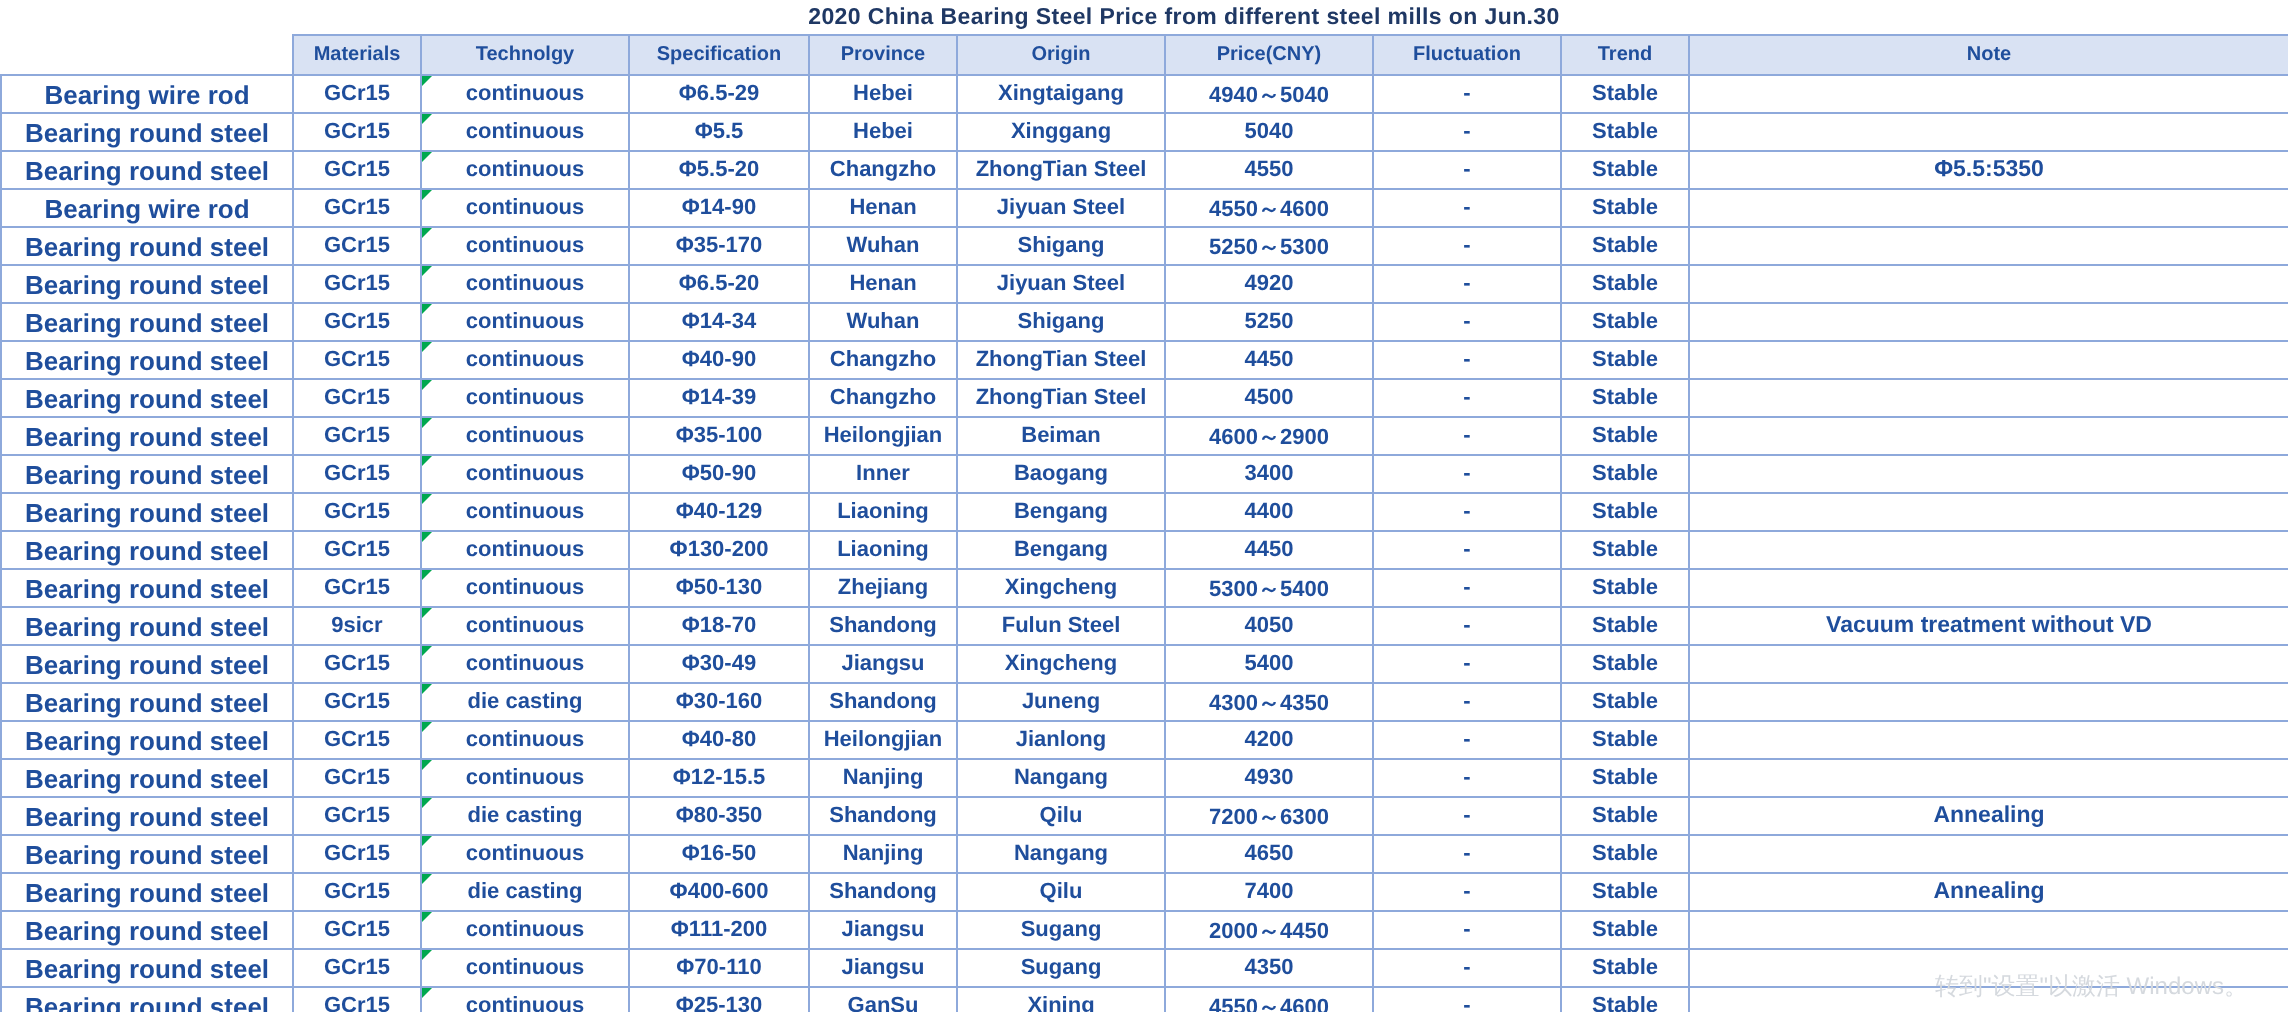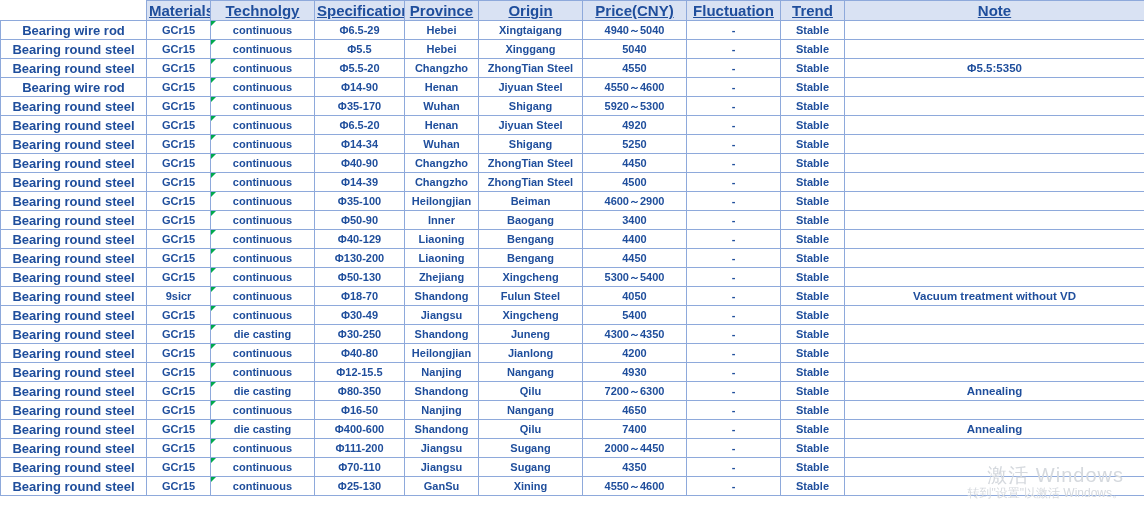--- a/index.html
+++ b/index.html
@@ -59,23 +59,22 @@
     vertical-align: middle;
     color: #1f4e9c;
     font-weight: bold;
     white-space: nowrap;
     overflow: hidden;
   }
   thead th {
     background: #d9e2f3;
     color: #1f4e9c;
     font-weight: bold;
-    font-size: 15px;
+    font-size: 10px;
     height: 19px;
-    text-decoration: underline;
   }
   thead th.blank {
     background: #ffffff;
     border: 1px solid #8ea9db;
     border-left: none;
     border-top: none;
   }
   td.name {
     font-size: 13px;
   }
@@ -114,20 +113,23 @@
   .wm2 {
     font-size: 12px;
     line-height: 14px;
   }
 </style>
 </head>
 <body>
 
 <div id="sheet">
 
+  <div class="title-row">
+    <span class="title-text">2020 China Bearing Steel Price from different steel mills on  Jun.30</span>
+  </div>
 
   <table>
     <colgroup>
       <col class="c0">
         <col class="c1">
         <col class="c2">
         <col class="c3">
         <col class="c4">
       <col class="c5">
         <col class="c6">
@@ -198,21 +200,21 @@
           <td>Stable</td>
           <td class="note"></td>
         </tr>
         <tr>
           <td class="name">Bearing round steel</td>
           <td>GCr15</td>
           <td class="tech">continuous</td>
           <td>Φ35-170</td>
           <td>Wuhan</td>
           <td>Shigang</td>
-          <td>5920～5300</td>
+          <td>5250～5300</td>
           <td>-</td>
           <td>Stable</td>
           <td class="note"></td>
         </tr>
         <tr>
           <td class="name">Bearing round steel</td>
           <td>GCr15</td>
           <td class="tech">continuous</td>
           <td>Φ6.5-20</td>
           <td>Henan</td>
@@ -339,21 +341,21 @@
           <td>Xingcheng</td>
           <td>5400</td>
           <td>-</td>
           <td>Stable</td>
           <td class="note"></td>
         </tr>
         <tr>
           <td class="name">Bearing round steel</td>
           <td>GCr15</td>
           <td class="tech">die casting</td>
-          <td>Φ30-250</td>
+          <td>Φ30-160</td>
           <td>Shandong</td>
           <td>Juneng</td>
           <td>4300～4350</td>
           <td>-</td>
           <td>Stable</td>
           <td class="note"></td>
         </tr>
         <tr>
           <td class="name">Bearing round steel</td>
           <td>GCr15</td>
@@ -447,17 +449,16 @@
           <td>Xining</td>
           <td>4550～4600</td>
           <td>-</td>
           <td>Stable</td>
           <td class="note"></td>
         </tr>
       </tbody>
   </table>
 
   <div class="watermark">
-    <div class="wm1">激活 Windows</div>
     <div class="wm2">转到"设置"以激活 Windows。</div>
   </div>
 
 </div>
 
 </body></html>

